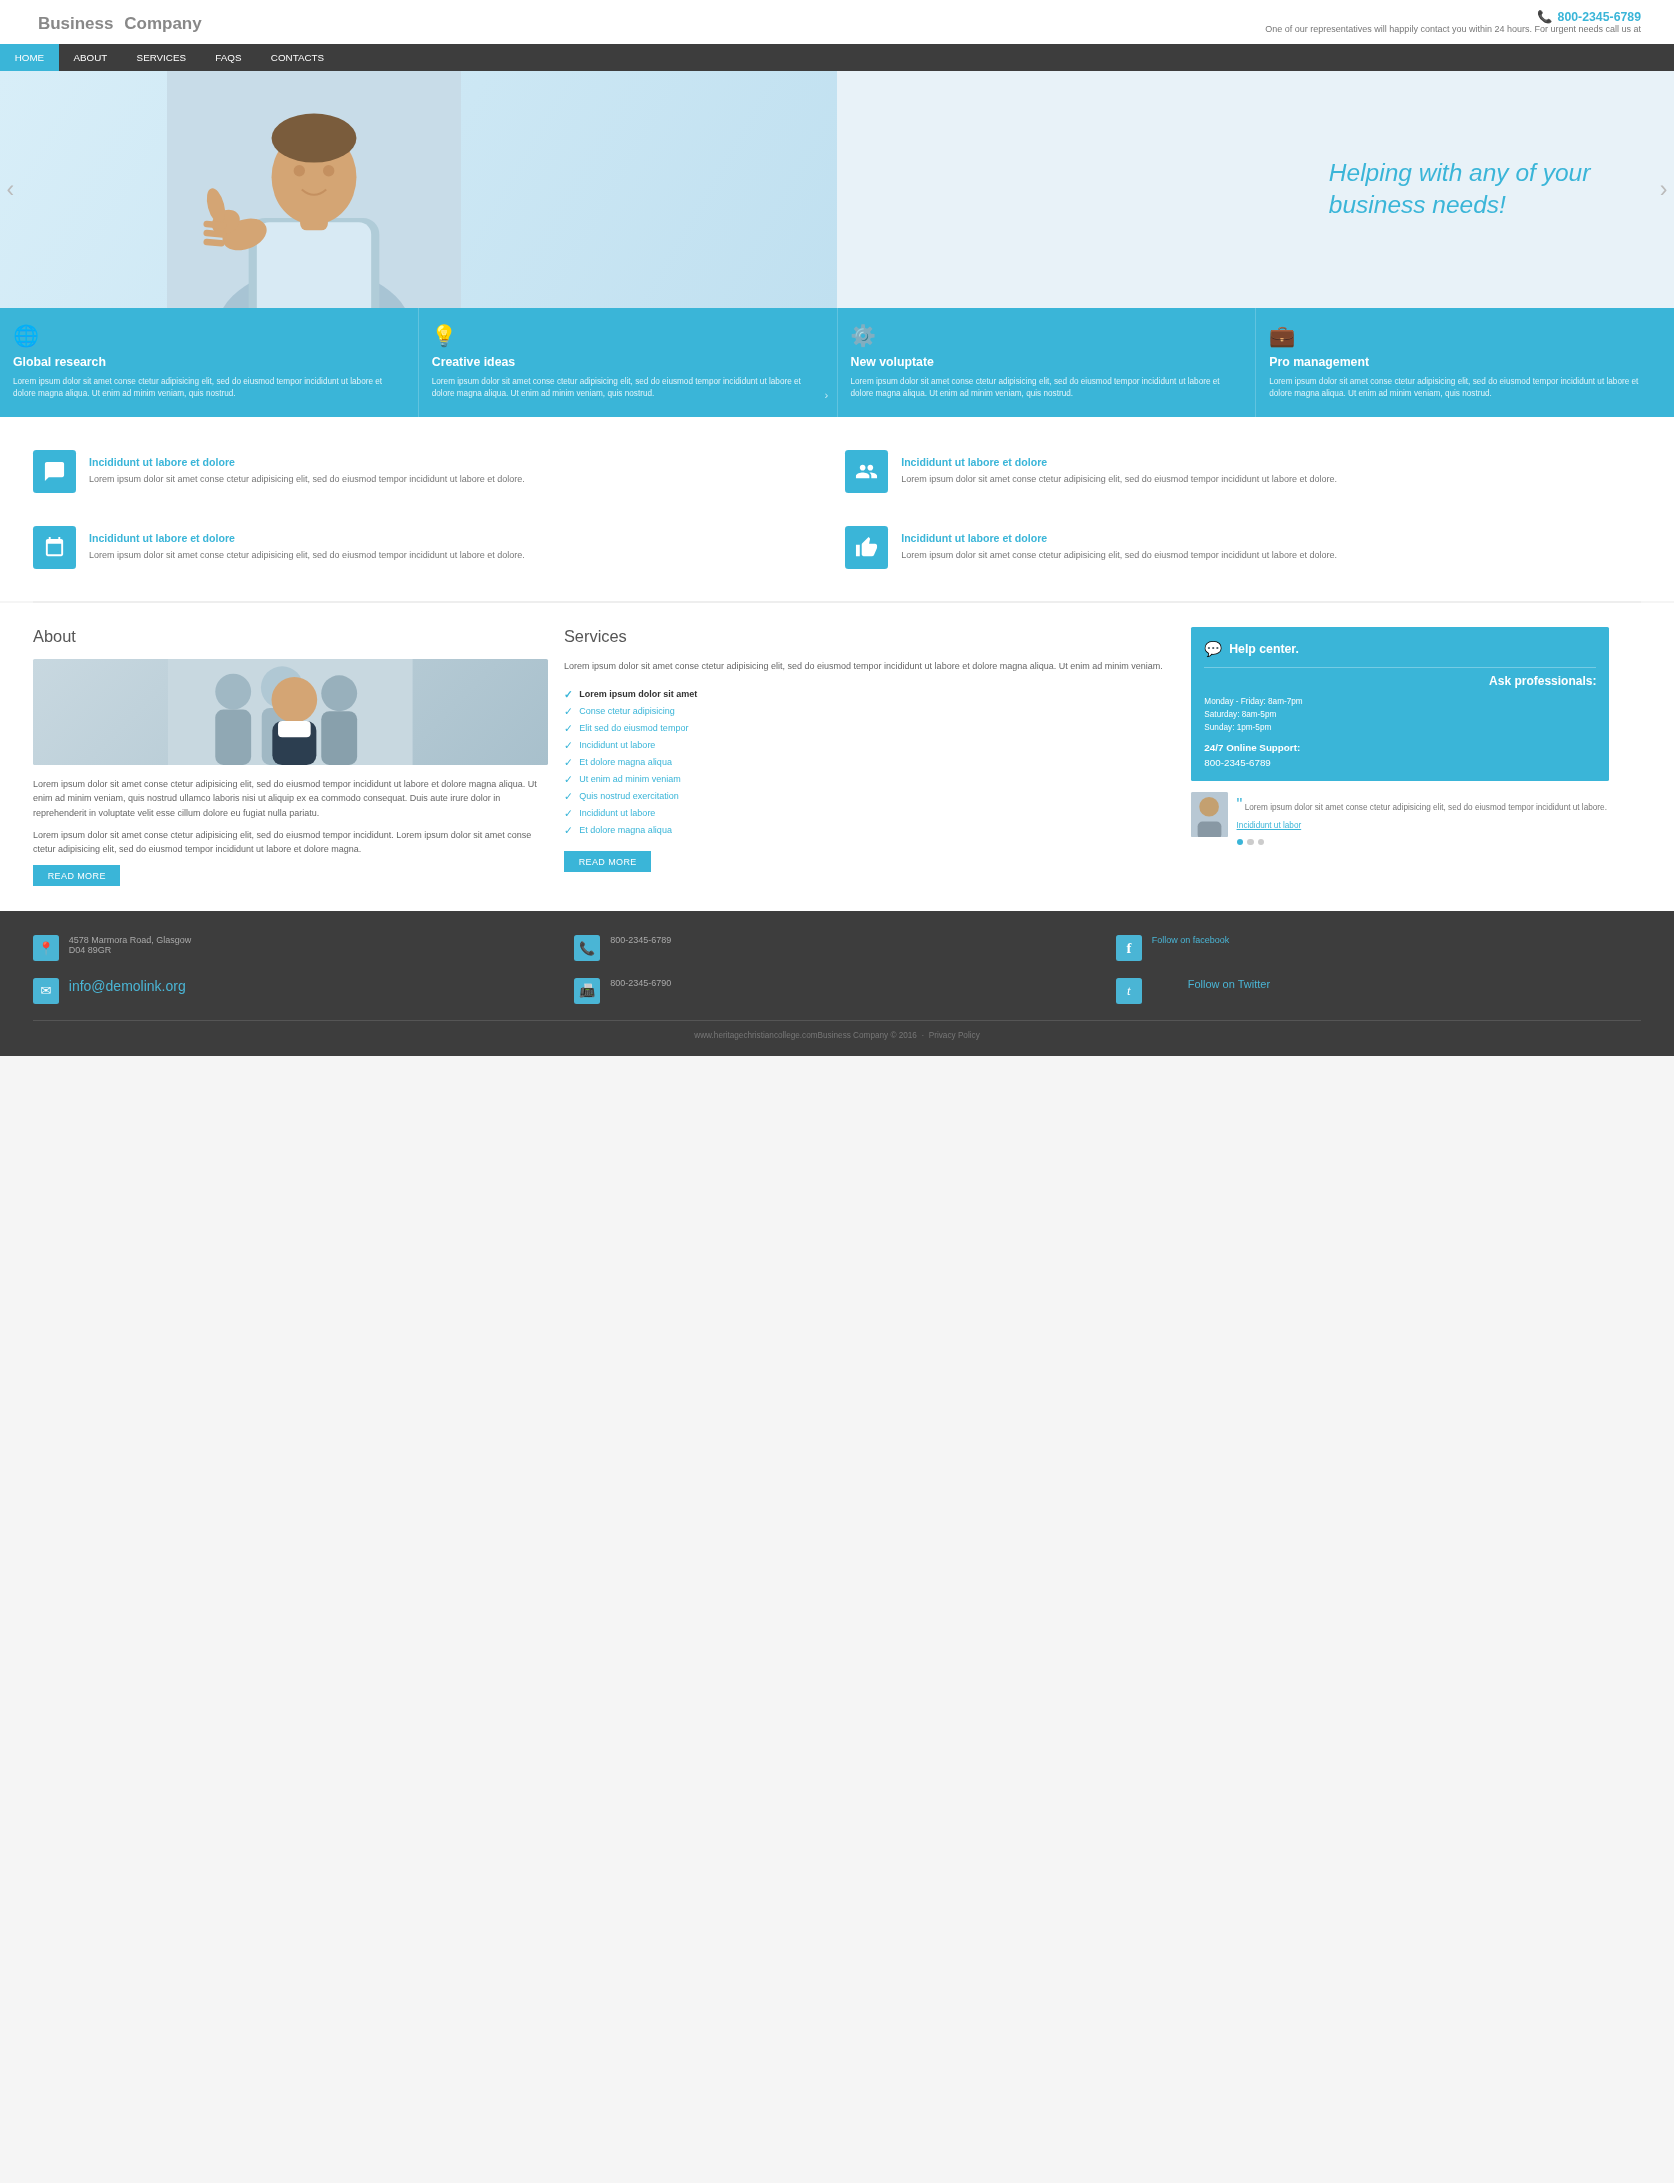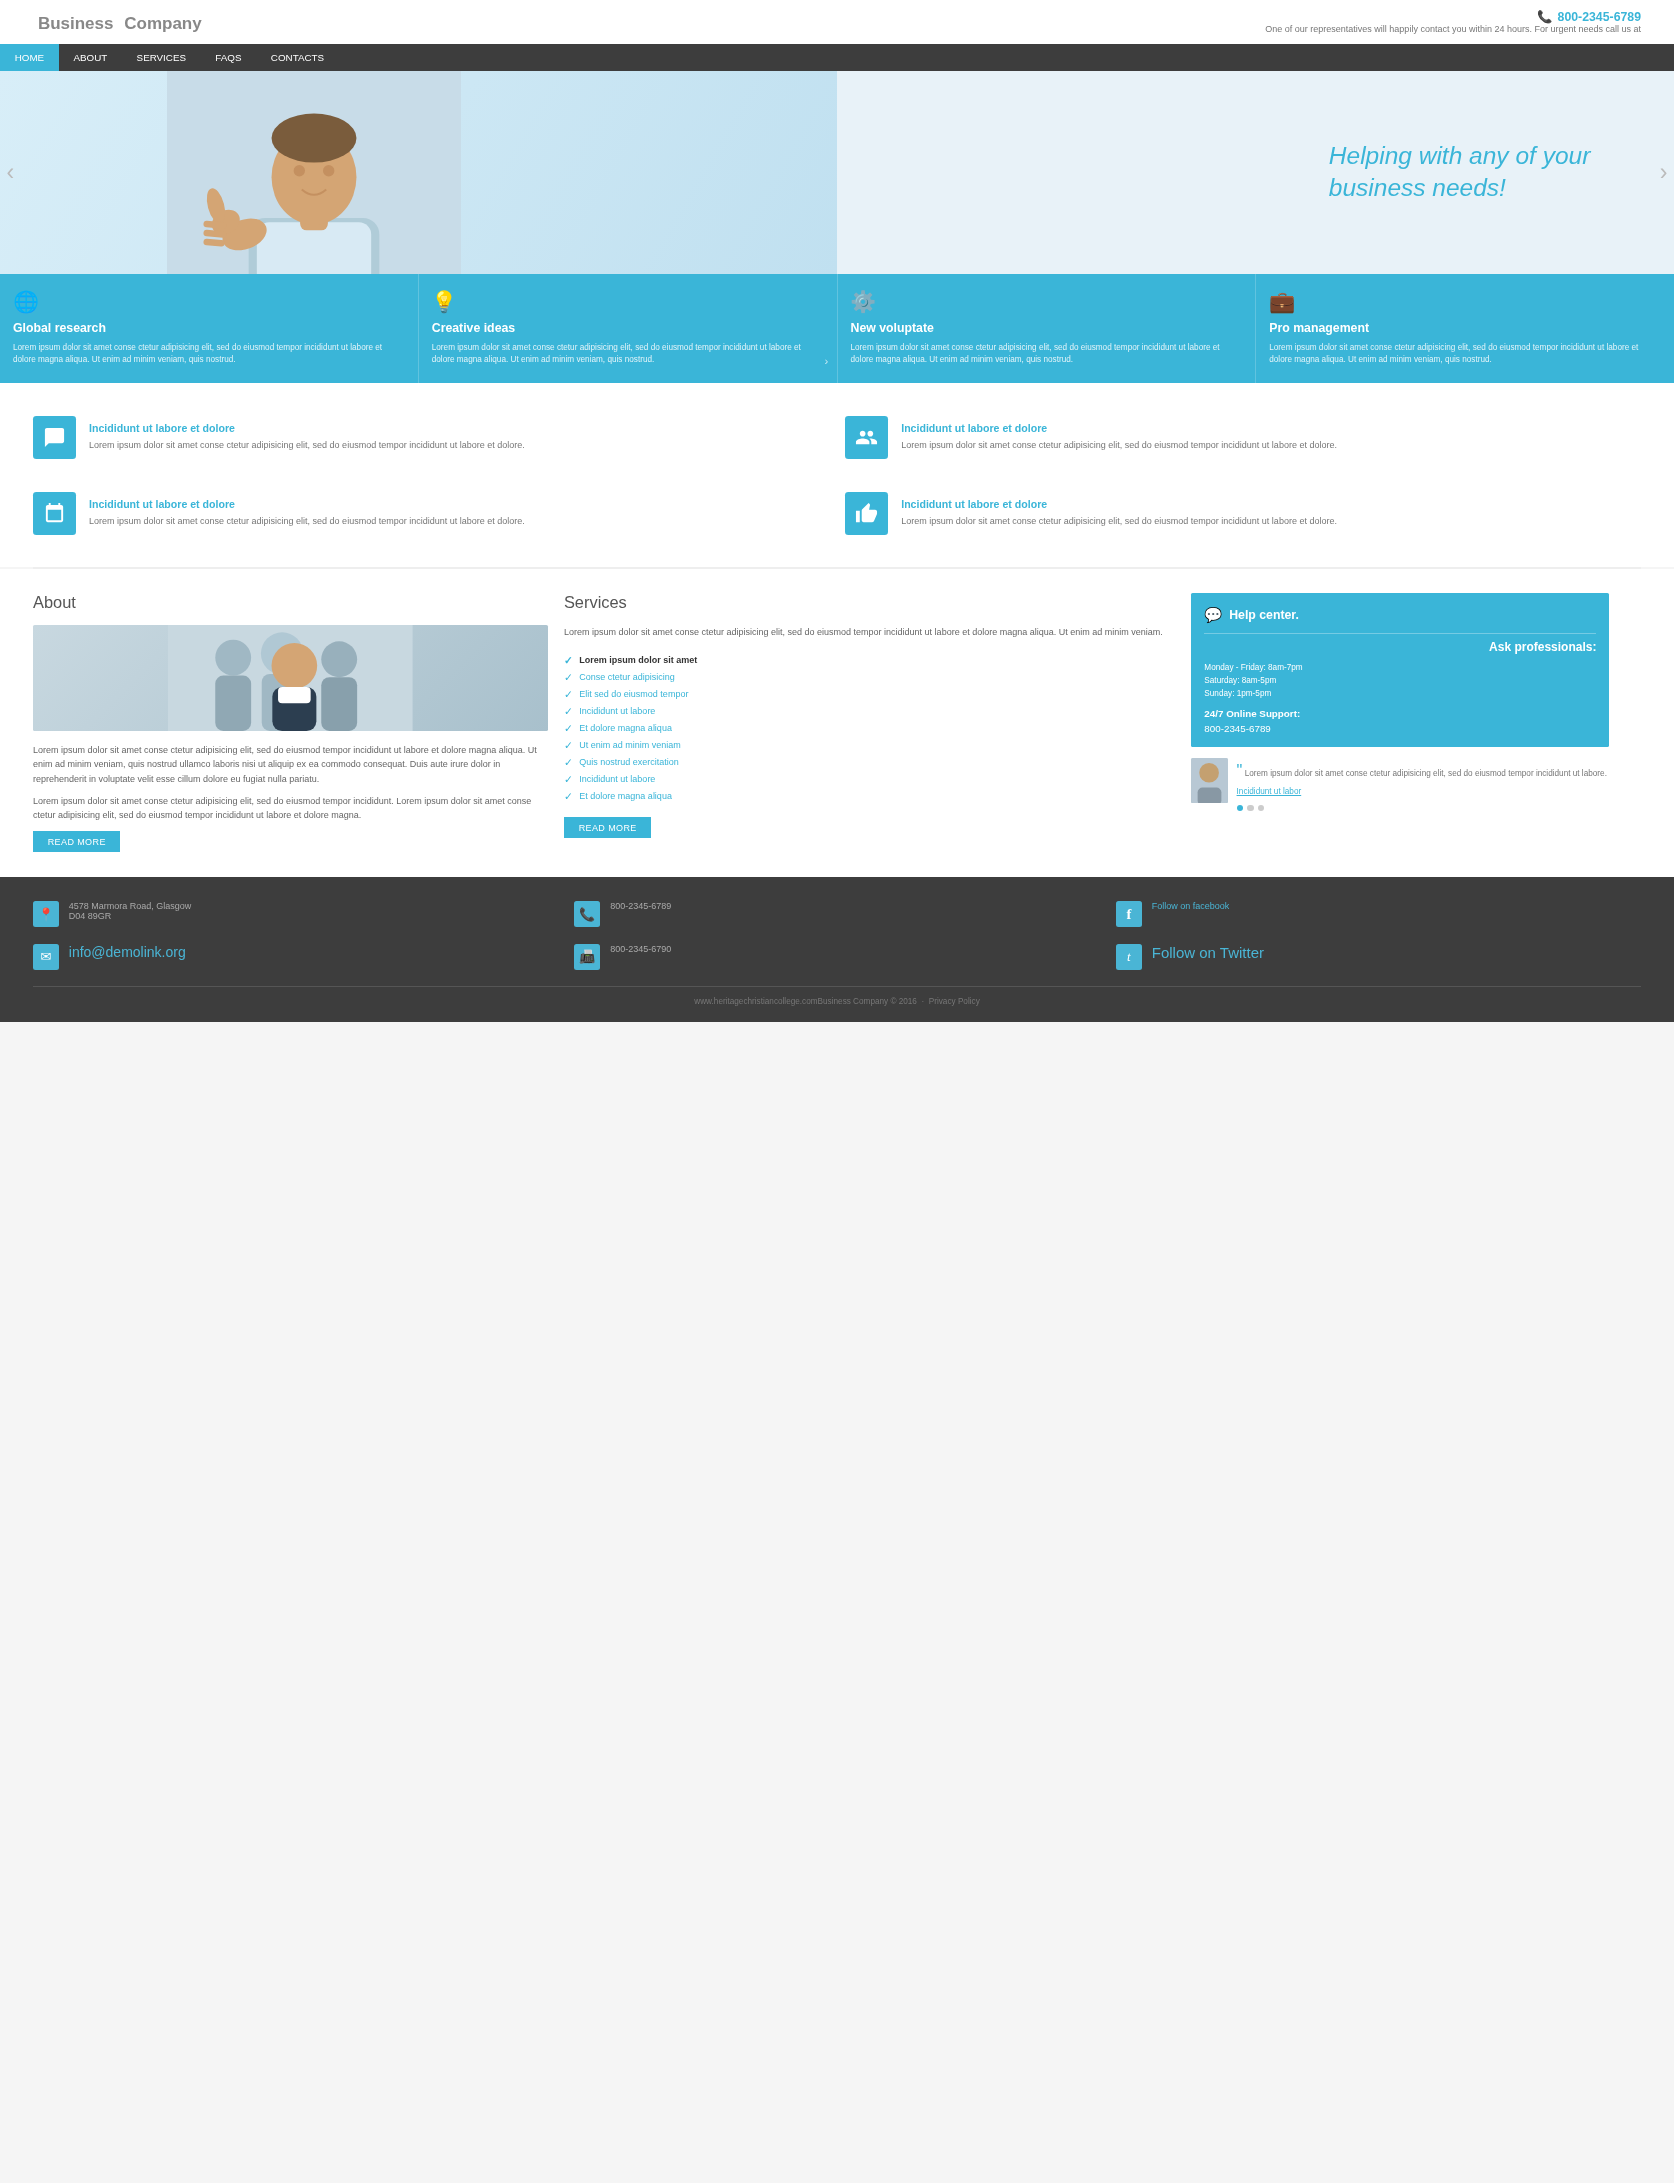--- a/index.html
+++ b/index.html
@@ -73,21 +73,21 @@
 
     
     footer { background: #3d3d3d; color: #aaa; padding: 24.5px 33px 16.4px; }
     .footer-grid { display: grid; grid-template-columns: 1fr 1fr 1fr; gap: 16.4px; margin-bottom: 16.4px; }
     .footer-item { display: flex; align-items: flex-start; gap: 9.8px; font-size: 9px; }
     .footer-icon { width: 26px; height: 26px; background: #4ab5d5; border-radius: 2.5px; display: flex; align-items: center; justify-content: center; color: #fff; font-size: 13px; flex-shrink: 0; }
     .footer-bottom { border-top: 0.8px solid #555; padding-top: 9.8px; display: flex; justify-content: center; font-size: 8.2px; color: #777; }
     .footer-bottom a { color: #777; text-decoration: none; }
 
     
-    .hero-container { position: relative; background: #e8f2f8; height: 203px; overflow: hidden; }
+    .hero-container { position: relative; background: #e8f2f8; height: 237px; overflow: hidden; }
     .hero-blue-bg { position: absolute; left: 0; top: 0; width: 50%; height: 100%; background: linear-gradient(120deg, #d8eef8, #c0e0f0); }
     .hero-content { position: absolute; right: 5%; top: 50%; transform: translateY(-50%); text-align: left; }
     .hero-heading { font-size: 24.5px; color: #3ab5d8; font-style: italic; font-weight: 300; line-height: 1.3; }
     .hero-left-arrow, .hero-right-arrow { position: absolute; top: 50%; transform: translateY(-50%); color: #bbb; font-size: 23px; cursor: pointer; z-index: 10; }
     .hero-left-arrow { left: 6.5px; }
     .hero-right-arrow { right: 6.5px; }
   </style>
 </head>
 <body>
 
@@ -368,21 +368,21 @@
       <a href="#" style="color:#4ab5d5;text-decoration:none;font-size:14px;">info@demolink.org</a>
     </div>
 
     <div class="footer-item">
       <div class="footer-icon">📠</div>
       <div>800-2345-6790</div>
     </div>
 
     <div class="footer-item">
       <div class="footer-icon" style="font-family:serif;font-style:italic;font-size:13px;">t</div>
-      <a href="#" style="color:#4ab5d5;text-decoration:none;font-size:15px;">Follow on Twitter</a>
+      <a href="#" style="color:#4ab5d5;text-decoration:none;font-size:11px;margin-left:36px;">Follow on Twitter</a>
     </div>
   </div>
   <div class="footer-bottom">
     <span>www.heritagechristiancollege.com</span>
     <span>
       <span>Business Company © 2016</span>
       &nbsp;·&nbsp;
       <a href="#" style="color:#777;text-decoration:none;">Privacy Policy</a>
     </span>
   </div>

